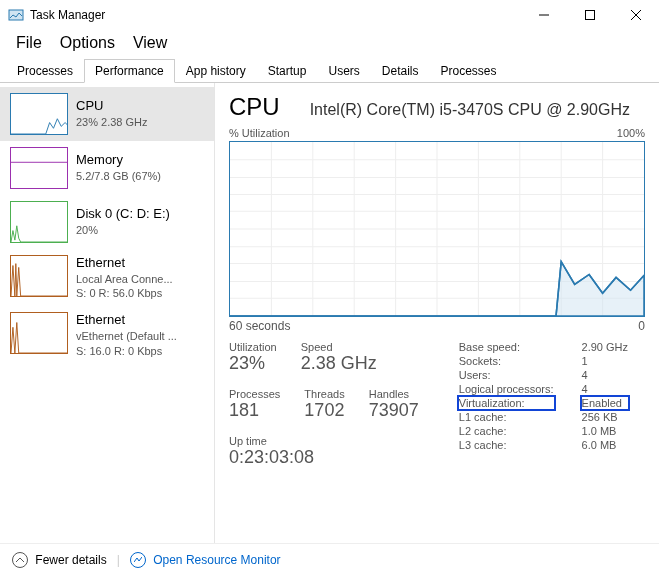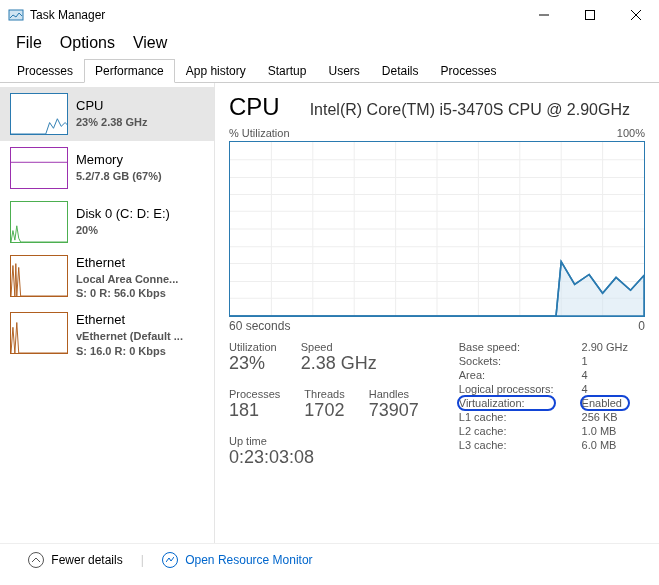--- a/index.html
+++ b/index.html
@@ -15,39 +15,39 @@
 .tab { padding: 4px 10px; font-size: 12px; border: 1px solid transparent; position: relative; top: 1px; }
 .tab.active { border: 1px solid #ccc; border-bottom: 1px solid #fff; background: #fff; }
 .content { display: flex; height: 460px; }
 .sidebar { width: 215px; border-right: 1px solid #e5e5e5; padding: 4px 0; }
 .sideitem { display: flex; padding: 6px 10px; gap: 8px; }
 .sideitem.active { background: #e6e6e6; }
 .thumb { width: 58px; height: 42px; border: 1px solid; position: relative; background: #fff; overflow: hidden; }
 .thumb svg { position: absolute; bottom: 0; left: 0; width: 100%; height: 100%; }
 .sideinfo { display: flex; flex-direction: column; justify-content: center; font-size: 11px; line-height: 1.3; }
 .sideinfo .name { font-size: 13px; }
-.sideinfo .sub { color: #555; font-weight: bold; }
+.sideinfo .sub { color: #555; }
 .main { flex: 1; padding: 10px 14px 4px 14px; }
 .mainhead { display: flex; align-items: baseline; gap: 30px; margin-bottom: 6px; }
 .mainhead h1 { font-size: 24px; font-weight: 400; }
 .mainhead .model { font-size: 16px; color: #333; }
 .graphlabels { display: flex; justify-content: space-between; font-size: 11px; color: #555; margin-bottom: 2px; }
 .graph { width: 100%; height: 176px; border: 1px solid #2a7ab0; position: relative; margin-bottom: 2px; background: #fff; }
 .graph .grid line { stroke: #eee; stroke-width: 1; }
 .graph .line { stroke: #2a7ab0; stroke-width: 1.5; fill: #cfe4f2; fill-opacity: 0.5; }
 .xaxis { display: flex; justify-content: space-between; font-size: 12px; color: #555; margin-bottom: 8px; }
 .stats { display: flex; gap: 40px; }
 .statsleft { display: flex; flex-direction: column; gap: 14px; }
 .statrow { display: flex; gap: 24px; }
 .statblock .label { font-size: 11px; color: #555; }
 .statblock .value { font-size: 18px; color: #555; }
 .statsright { display: grid; grid-template-columns: auto auto; column-gap: 28px; row-gap: 2px; font-size: 11px; color: #555; align-content: start; }
 .statsright .rl { white-space: nowrap; }
-.highlight { outline: 2px solid #1245d6; outline-offset: 0; border-radius: 6px; }
-.footer { display: flex; align-items: center; padding: 8px 28px; gap: 18px; border-top: 1px solid #eee; font-size: 12px; }
+.highlight { outline: 2px solid #1245d6; outline-offset: 0; }
+.footer { display: flex; align-items: center; padding: 8px 12px; gap: 10px; border-top: 1px solid #eee; font-size: 12px; }
 .footer .sep { color: #ccc; }
 .link { color: #0066cc; }
 .circ { width: 16px; height: 16px; border: 1px solid #555; border-radius: 50%; display: inline-flex; align-items: center; justify-content: center; margin-right: 4px; }
 .circ.blue { border-color: #0066cc; }
 </style>
 </head>
 <body>
 
 <div class="titlebar">
   <span class="icon">
@@ -225,21 +225,21 @@
           <div class="label">Up time</div>
           <div class="value">0:23:03:08</div>
         </div>
       </div>
 
       <div class="statsright">
         <span class="rl">Base speed:</span>
         <span>2.90 GHz</span>
         <span class="rl">Sockets:</span>
         <span>1</span>
-        <span class="rl">Area:</span>
+        <span class="rl">Users:</span>
         <span>4</span>
         <span class="rl">Logical processors:</span>
         <span>4</span>
         <span class="rl highlight">Virtualization:</span>
         <span class="highlight">Enabled</span>
         <span class="rl">L1 cache:</span>
         <span>256 KB</span>
         <span class="rl">L2 cache:</span>
         <span>1.0 MB</span>
         <span class="rl">L3 cache:</span>

